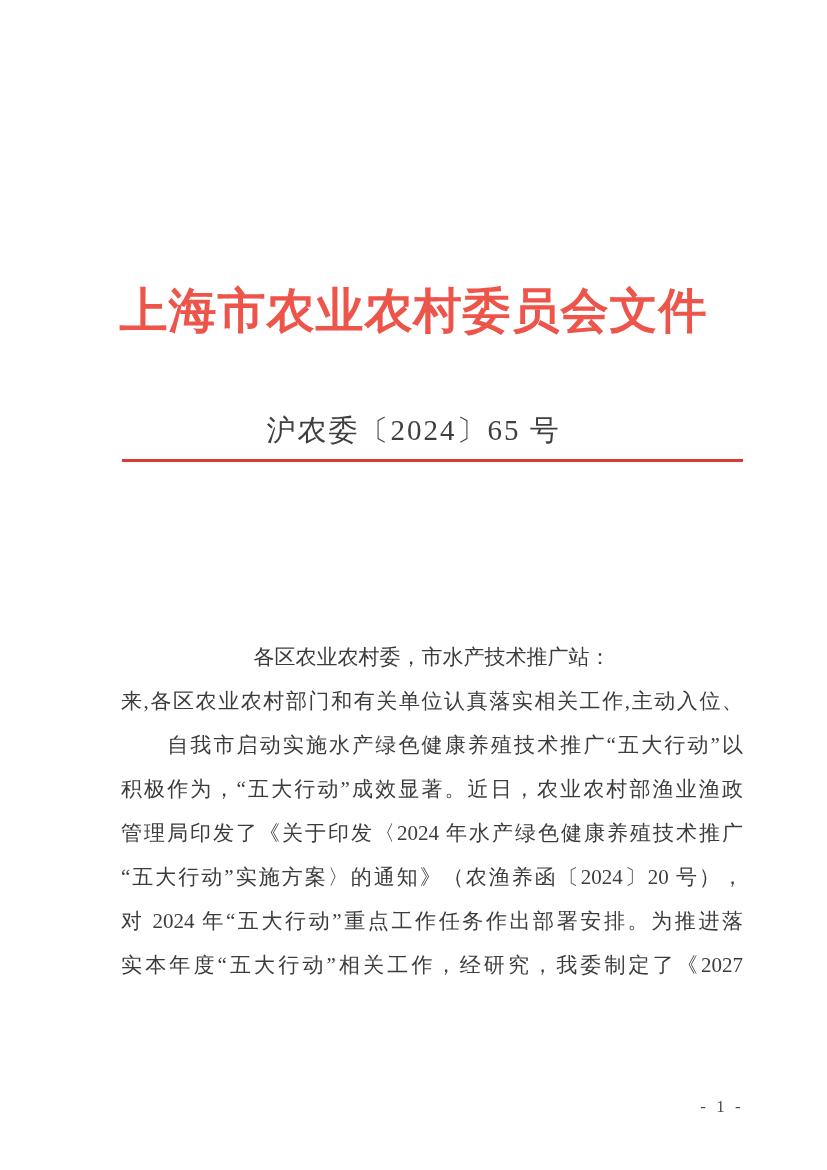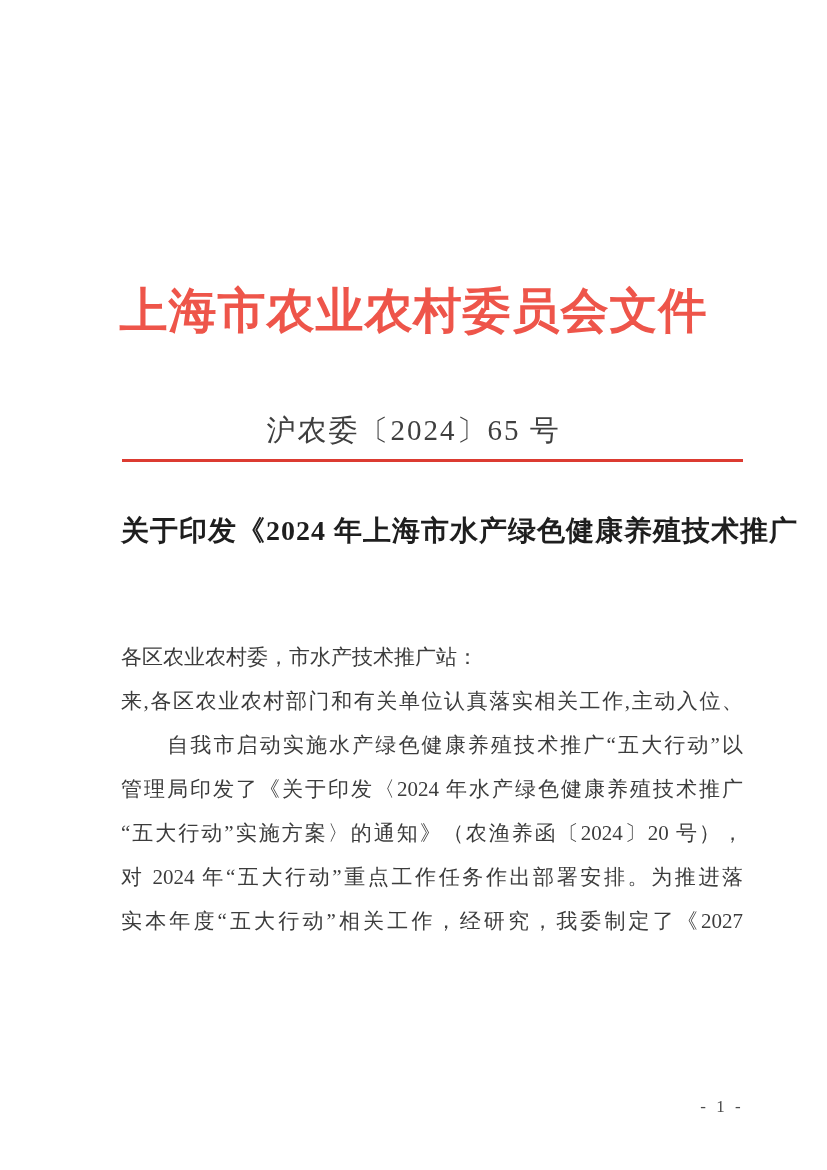--- a/index.html
+++ b/index.html
@@ -70,20 +70,21 @@
     left: 103px;
     width: 622px;
     font-size: 21px;
     color: var(--body_ink, #3c3c3c);
   }
 
   .bline {
     height: 44px;
     line-height: 44px;
     overflow: hidden;
+    text-align: center;
   }
 
   .jline {
     text-align: justify;
     text-align-last: justify;
   }
 
   .page-number {
     position: absolute;
     top: 1097px;
@@ -101,27 +102,27 @@
 
 <div class="page">
 
   <div class="doc-header">上海市农业农村委员会文件</div>
 
   <div class="doc-number">沪农委〔2024〕65 号</div>
 
   <div class="red-rule"></div>
 
   <div class="doc-title">
-    <div>关于印发《2024 年上海市水产绿色健康养殖技术推广</div>
   </div>
 
   <div class="doc-body">
     <div class="bline">各区农业农村委，市水产技术推广站：</div>
     <div class="bline jline">来,各区农业农村部门和有关单位认真落实相关工作,主动入位、</div>
     <div class="bline jline">　　自我市启动实施水产绿色健康养殖技术推广“五大行动”以</div>
+    <div class="bline jline">积极作为，“五大行动”成效显著。近日，农业农村部渔业渔政</div>
     <div class="bline jline">管理局印发了《关于印发〈2024 年水产绿色健康养殖技术推广</div>
     <div class="bline jline">“五大行动”实施方案〉的通知》（农渔养函〔2024〕20 号），</div>
     <div class="bline jline">对 2024 年“五大行动”重点工作任务作出部署安排。为推进落</div>
     <div class="bline jline">实本年度“五大行动”相关工作，经研究，我委制定了《2027</div>
   </div>
 
   <div class="page-number">- 1 -</div>
 
 </div>
 

